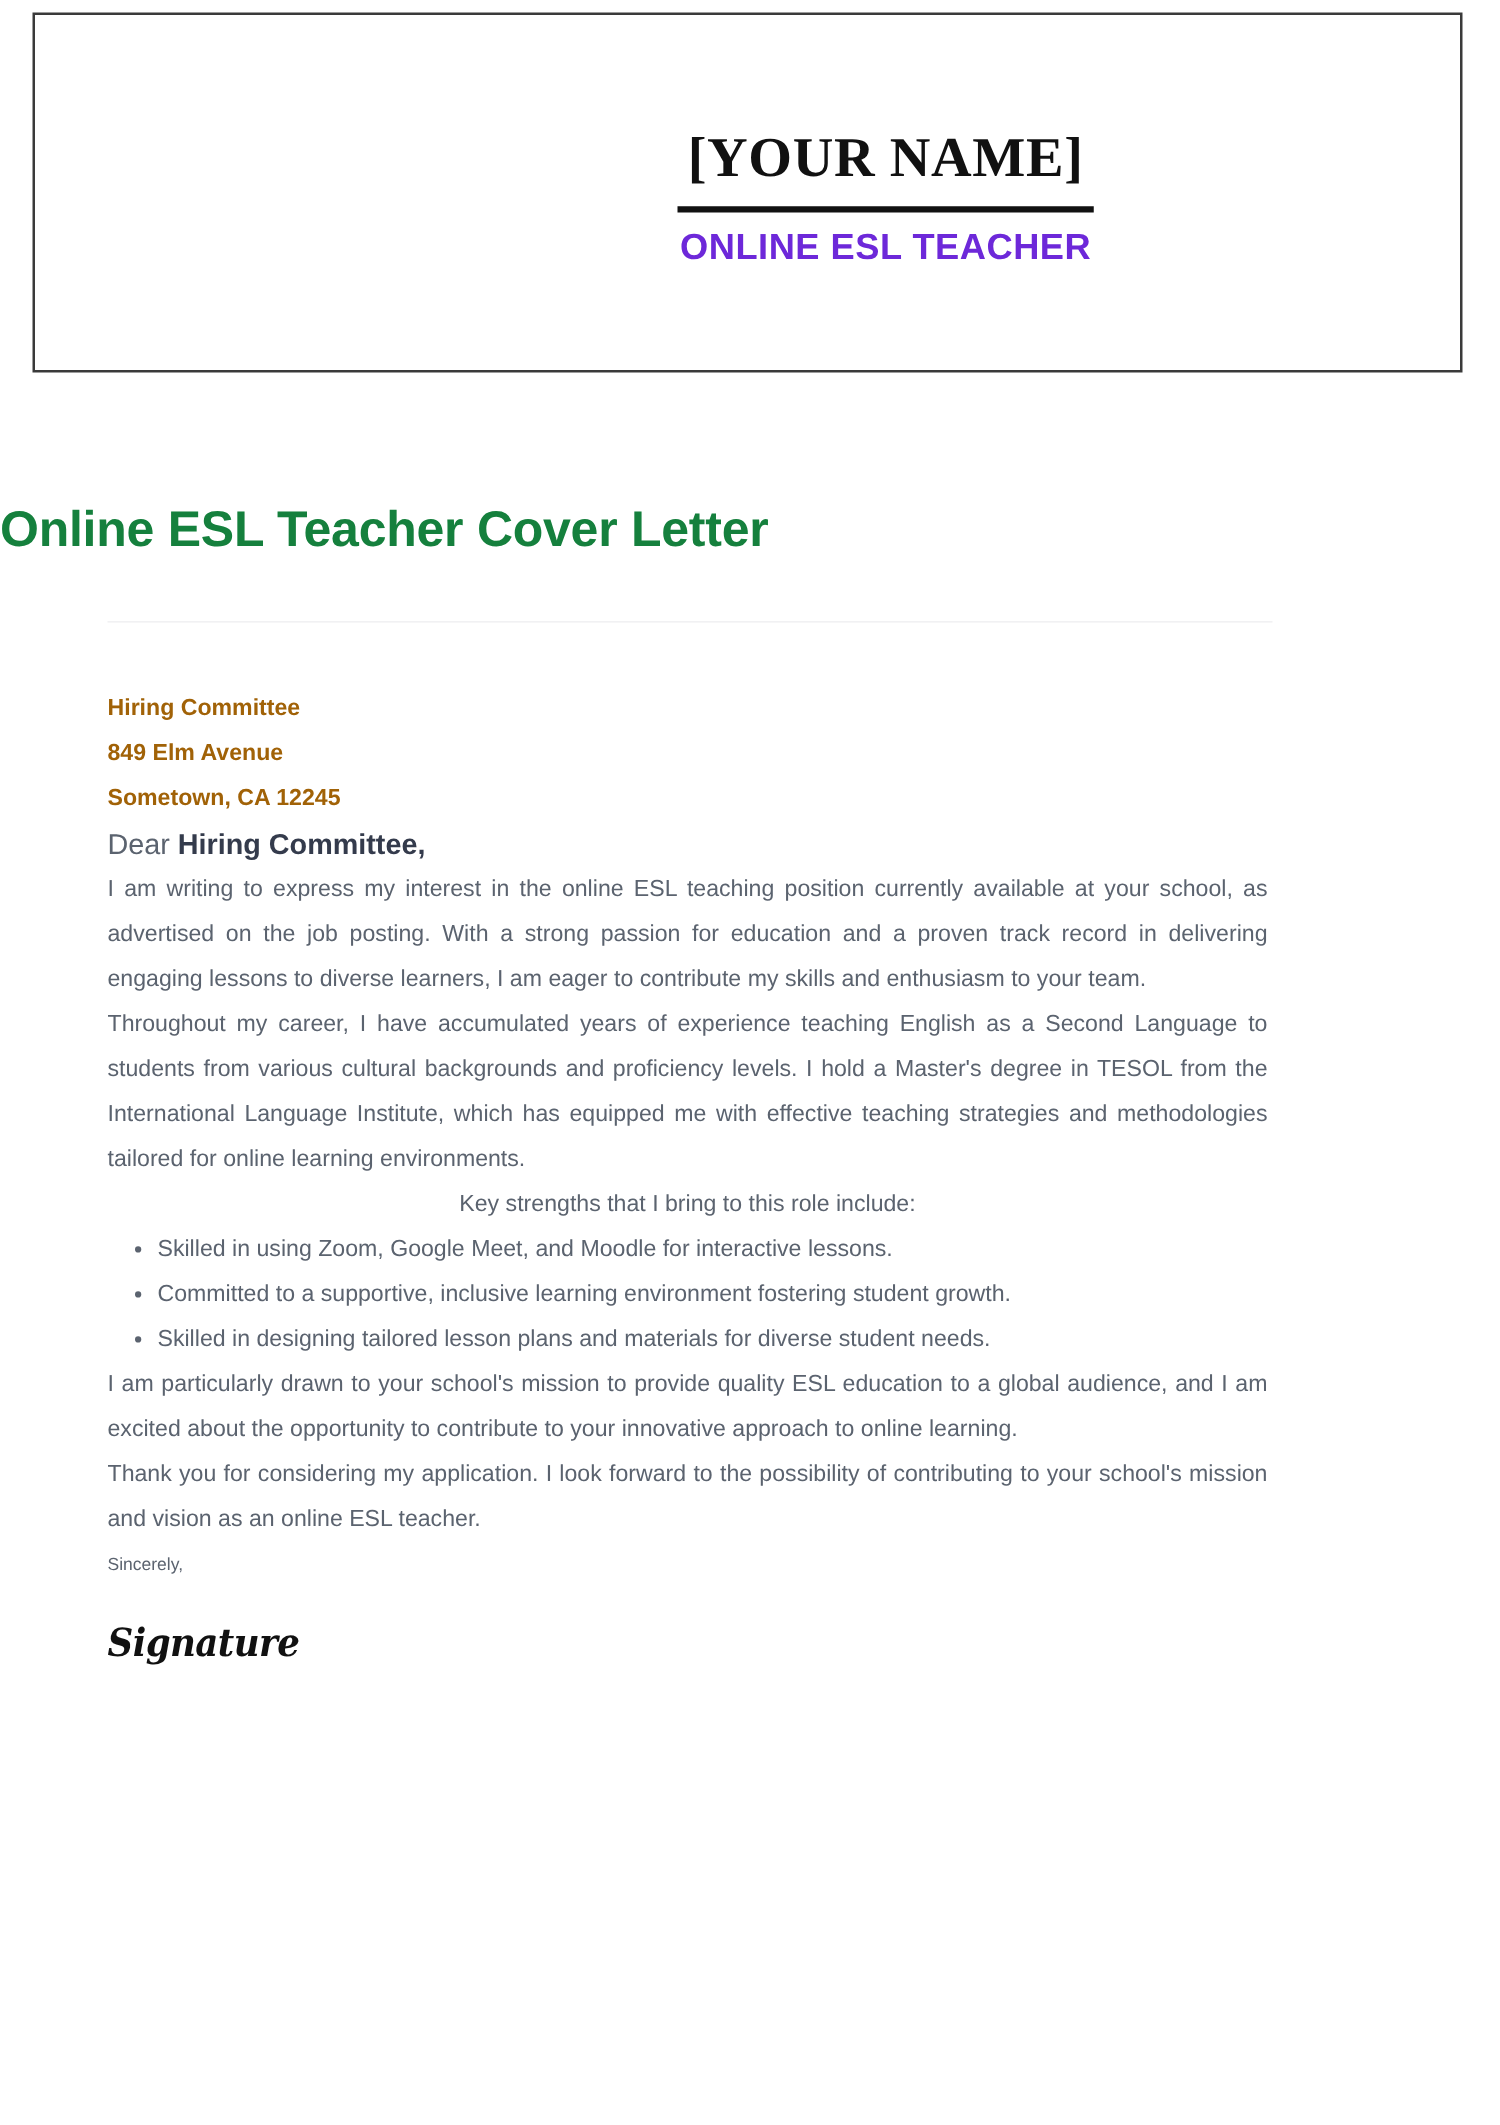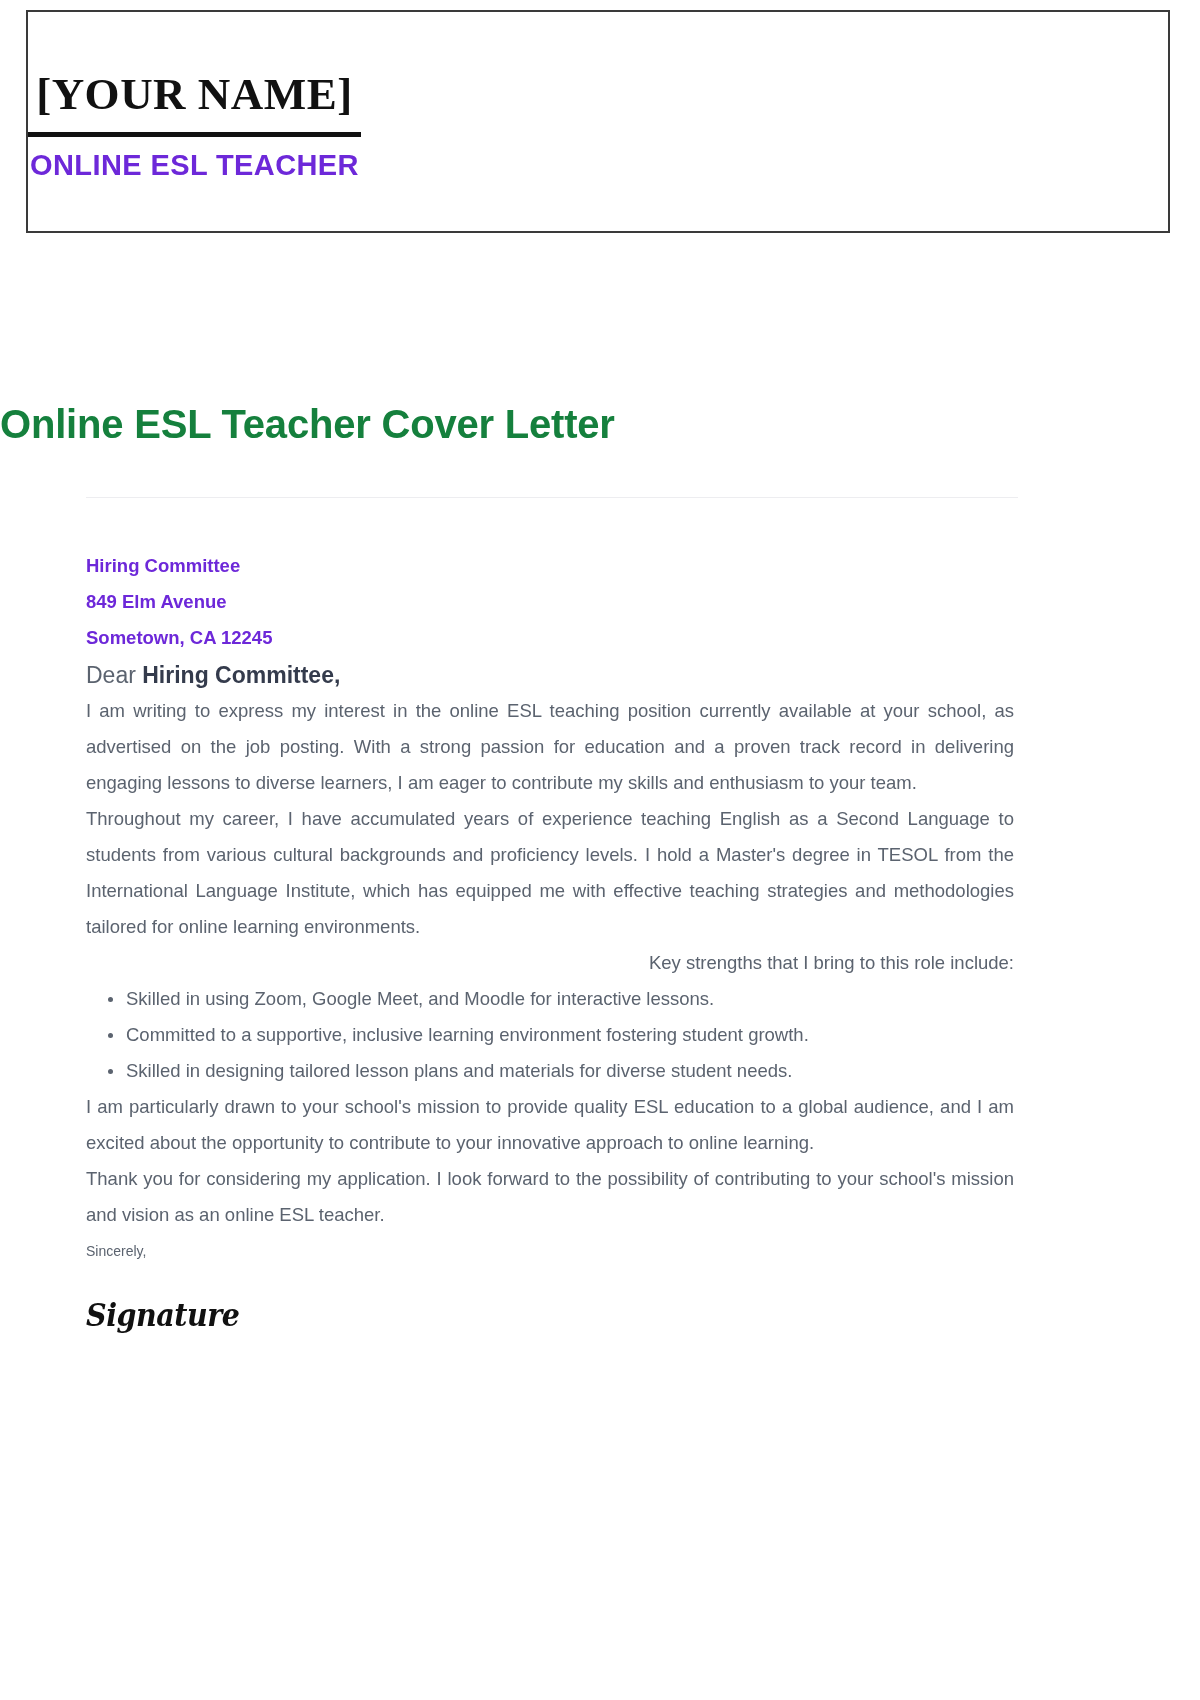--- a/index.html
+++ b/index.html
@@ -15,27 +15,26 @@
     font-family: "Liberation Sans", sans-serif;
     -webkit-font-smoothing: antialiased;
   }
 
   
   .letterhead {
     position: absolute;
     left: 26px;
     top: 10px;
     width: 1144px;
-    height: 223px;
+    height: 288px;
     box-sizing: border-box;
     border: 2px solid #3a3a3a;
     display: flex;
-    align-items: flex-start;
+    align-items: center;
     background: #ffffff;
-    flex-direction: column;
   }
   .letterhead-block {
     width: 243px;
     background: #000000;
     flex: 0 0 auto;
     border-right: 2px solid #3a3a3a;
   }
   .letterhead-id {
     flex: 1 1 auto;
     display: flex;
@@ -94,21 +93,21 @@
   .letter {
     position: absolute;
     left: 86px;
     top: 548px;
     width: 928px;
     color: #5b636f;
     font-size: 18.5px;
   }
   .recipient-line {
     font-weight: 700;
-    color: #6d28d9;
+    color: #a16207;
     font-size: 18.5px;
     line-height: 36px;
   }
   .salutation {
     font-size: 23px;
     line-height: 36px;
     color: #5b636f;
     margin-top: 1px;
   }
   .salutation b {
@@ -116,21 +115,21 @@
     font-weight: 700;
   }
   .para {
     text-align: justify;
     line-height: 36px;
     margin: 0;
     color: #5b636f;
     font-size: 18.5px;
   }
   .para-left {
-    text-align: right;
+    text-align: center;
   }
   ul.bullets {
     list-style: none;
     margin: 0;
     padding: 0 0 0 18px;
   }
   ul.bullets li {
     position: relative;
     padding-left: 22px;
     line-height: 36px;

